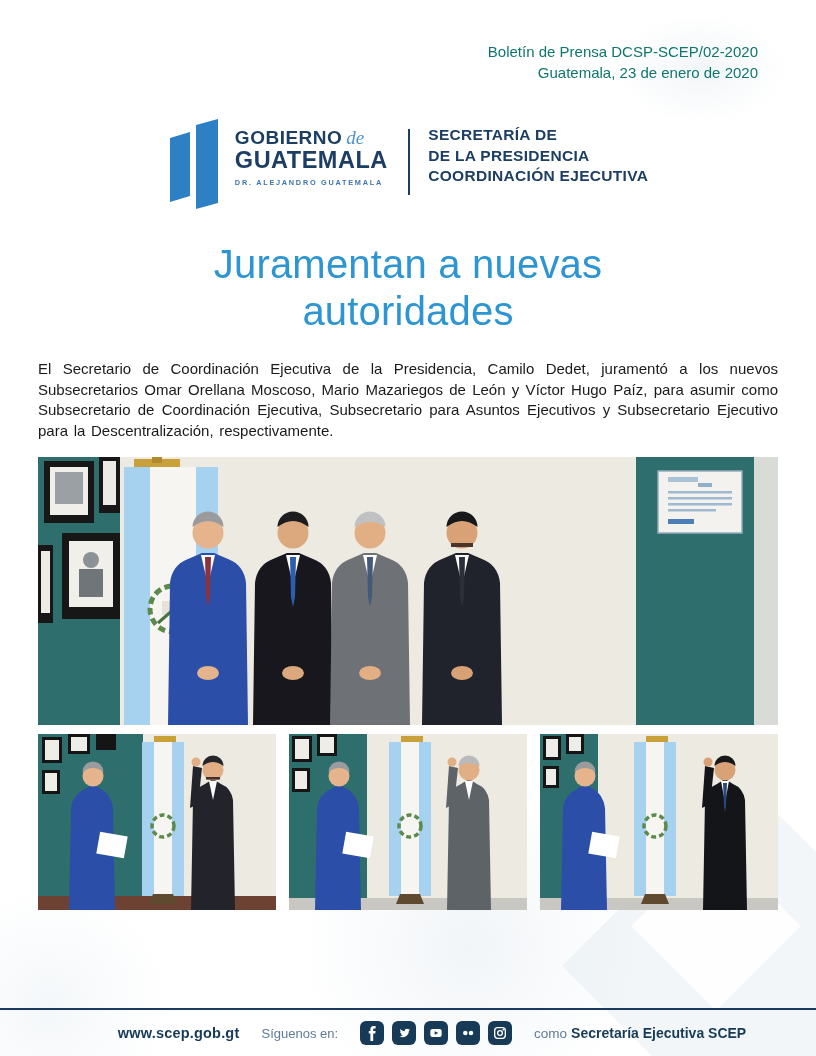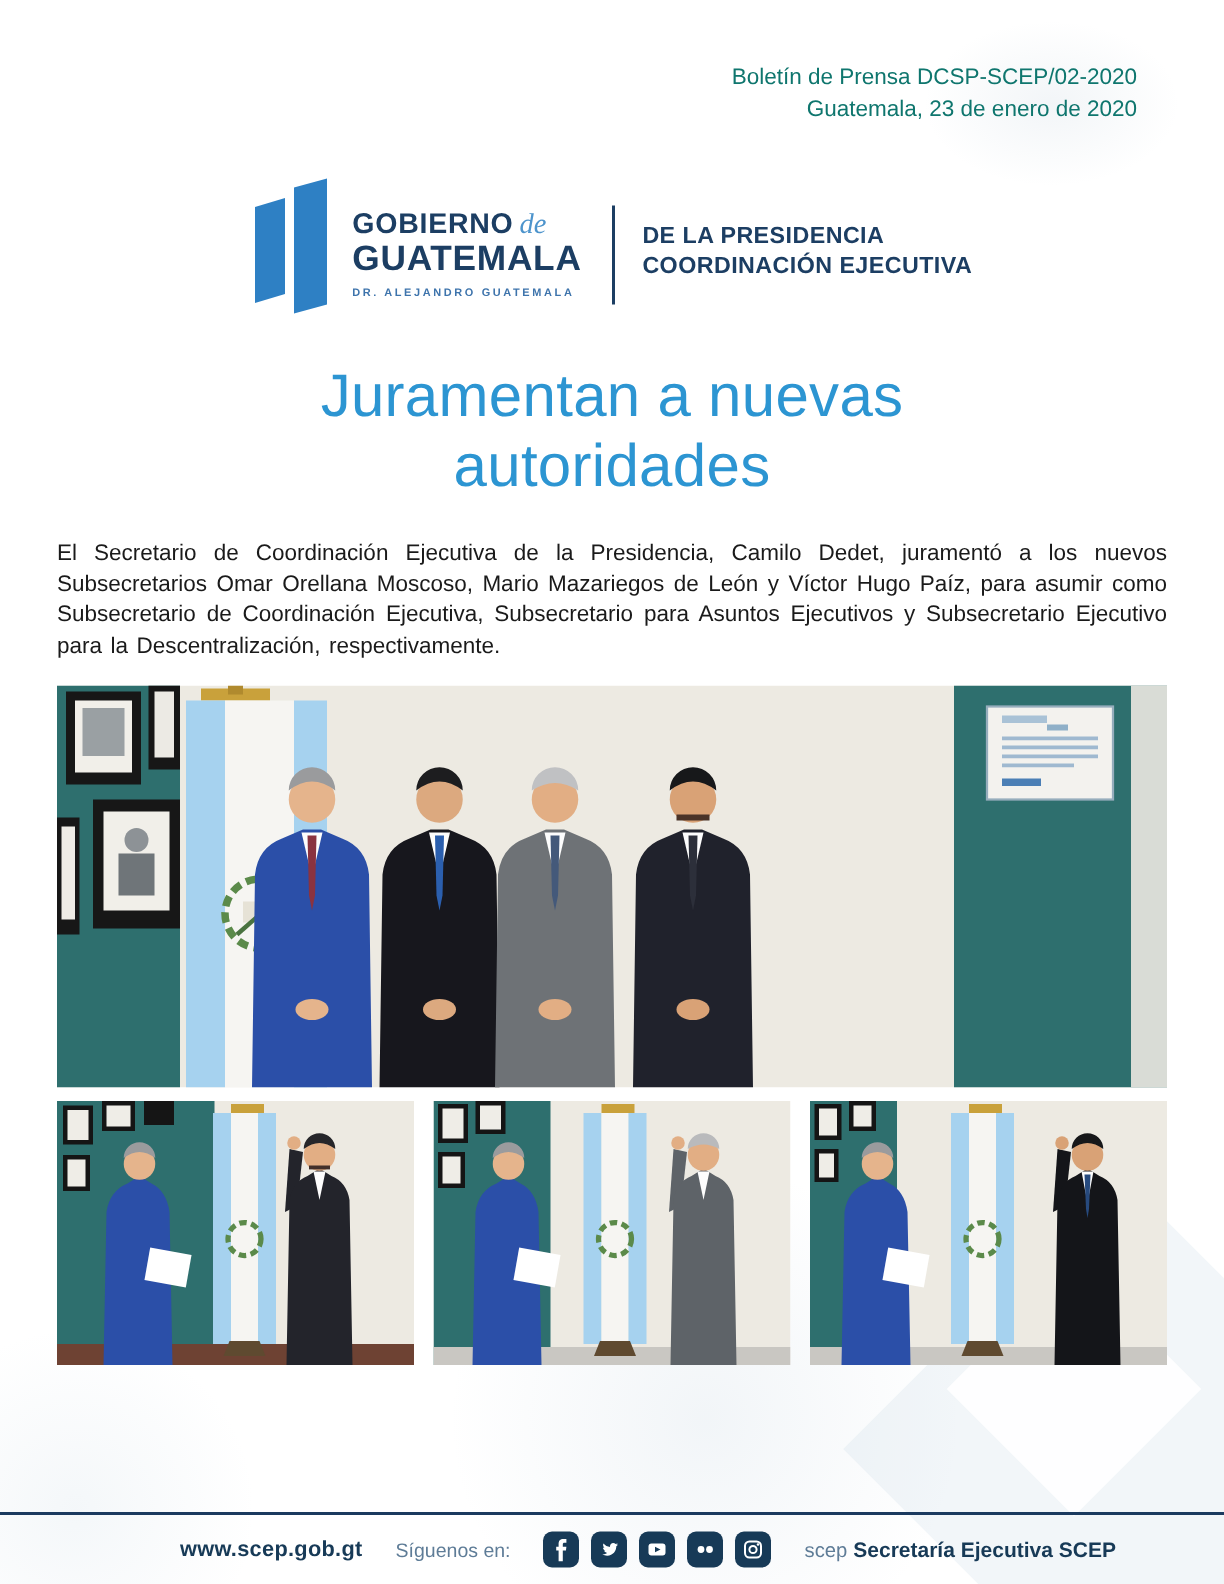--- a/index.html
+++ b/index.html
@@ -23,21 +23,21 @@
     background:radial-gradient(closest-side, rgba(170,195,212,0.13), rgba(170,195,212,0)); }
 
   
   .header-meta {
     padding-top:42px; padding-right:58px; text-align:right;
     font-size:15px; line-height:1.38; color:#0f766e; position:relative; z-index:2;
   }
 
   
   .logo-row {
-    margin-top:30px; display:flex; justify-content:center; align-items:center;
+    margin-top:30px; display:flex; justify-content:center; align-items:flex-start;
     position:relative; z-index:2;
   }
   .logo-bars { width:52px; height:94px; margin-right:15px; margin-top:4px; }
   .gob-block { margin-top:14px; }
   .gob-line1 { font-size:19px; font-weight:800; color:#1c3e63; letter-spacing:0.5px; }
   .gob-de { font-family:"Liberation Serif", serif; font-style:italic; font-weight:400;
     font-size:19px; color:#4d94cc; letter-spacing:0; margin-left:4px; }
   .gob-line2 { font-size:23.5px; font-weight:800; color:#1c3e63; letter-spacing:0.5px; margin-top:-2px; }
   .gob-sub { font-size:7.3px; font-weight:700; color:#3e74ac; letter-spacing:1.75px; margin-top:4px; }
   .logo-divider { width:2.5px; height:66px; background:#1c3e63; margin:16px 18px 0 20px; }
@@ -98,20 +98,21 @@
       <polygon points="2,21 22,15 22,79 2,85" fill="#2e80c4"></polygon>
       <polygon points="28,8 50,2 50,86 28,92" fill="#2e80c4"></polygon>
     </svg>
     <div class="gob-block">
       <div class="gob-line1"><span>GOBIERNO</span><span class="gob-de">de</span></div>
       <div class="gob-line2">GUATEMALA</div>
       <div class="gob-sub">DR. ALEJANDRO GUATEMALA</div>
     </div>
     <div class="logo-divider"></div>
     <div class="sec-block">
+      <div>SECRETARÍA DE</div>
       <div>DE LA PRESIDENCIA</div>
       <div>COORDINACIÓN EJECUTIVA</div>
     </div>
   </div>
 
   <h1 class="article-title">Juramentan a nuevas autoridades</h1>
 
   <p class="article-body">El Secretario de Coordinación Ejecutiva de la Presidencia, Camilo Dedet, juramentó a los nuevos Subsecretarios Omar Orellana Moscoso, Mario Mazariegos de León y Víctor Hugo Paíz, para asumir como Subsecretario de Coordinación Ejecutiva, Subsecretario para Asuntos Ejecutivos y Subsecretario Ejecutivo para la Descentralización, respectivamente.</p>
 
   <svg class="photo-main" viewBox="0 0 740 268" role="img">
@@ -333,17 +334,17 @@
       </span>
       <span class="social-btn">
         <svg width="16" height="16" viewBox="0 0 24 24">
             <rect x="4" y="4" width="16" height="16" rx="4.5" fill="none" stroke="#ffffff" stroke-width="2"></rect>
             <circle cx="12" cy="12" r="3.6" fill="none" stroke="#ffffff" stroke-width="2"></circle>
             <circle cx="17" cy="7" r="1.3" fill="#ffffff"></circle>
           </svg>
       </span>
     </span>
     <span class="como-wrap">
-      <span>scep</span><span class="account">Secretaría Ejecutiva SCEP</span>
+      <span>como</span><span class="account">Secretaría Ejecutiva SCEP</span>
     </span>
   </div>
 
 </div>
 
 </body></html>

